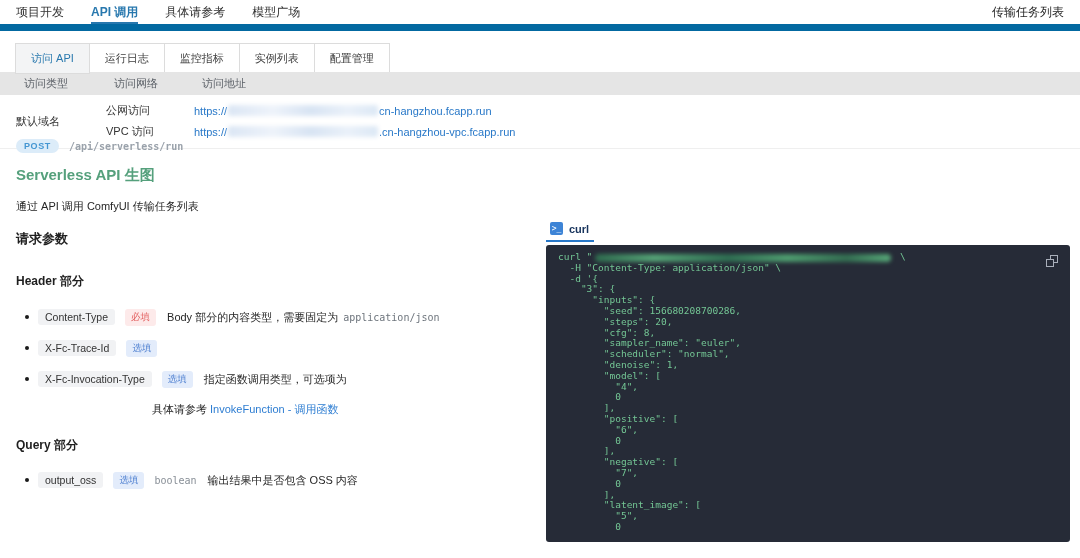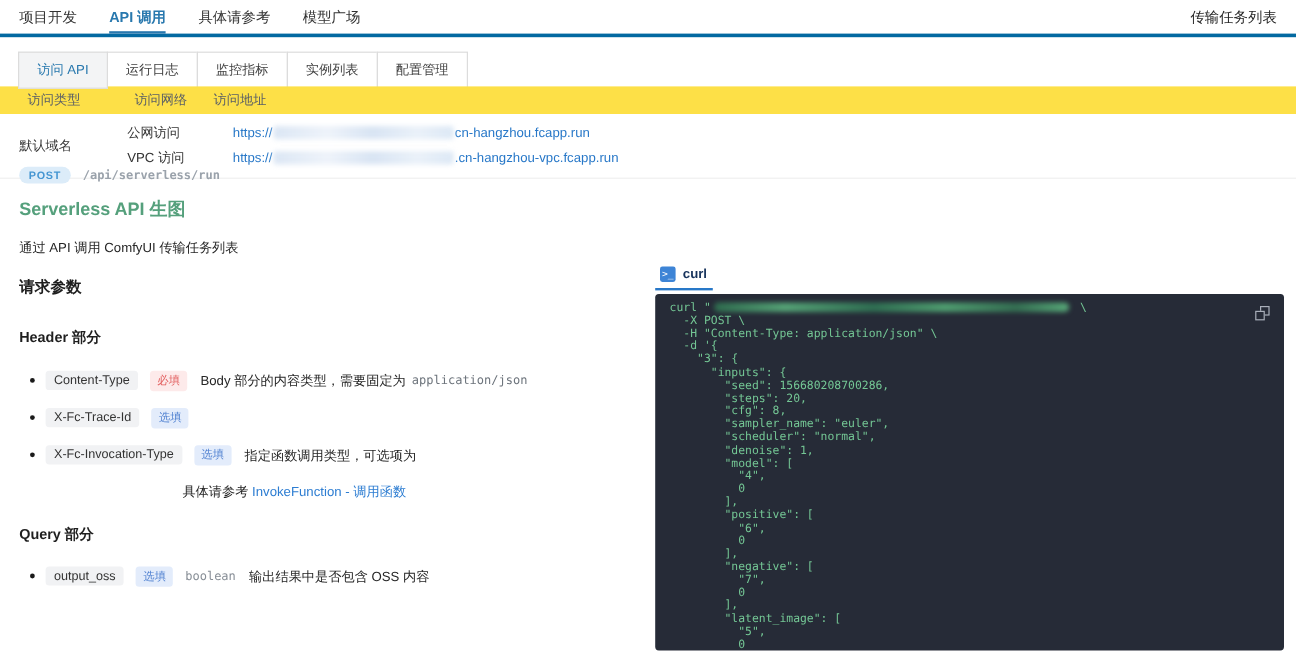--- a/index.html
+++ b/index.html
@@ -2,36 +2,36 @@
 <html><head>
 <meta charset="utf-8">
 <style>
   * { margin:0; padding:0; box-sizing:border-box; }
   html,body { width:1080px; height:558px; background:#fff; overflow:hidden;
     font-family:"Liberation Sans","DejaVu Sans",sans-serif; color:#262626; }
   .mono { font-family:"DejaVu Sans Mono","Liberation Mono",monospace; }
 
   
   .topnav { position:absolute; top:0; left:0; right:0; height:31px;
-    border-bottom:3px solid #0369a1; display:flex; align-items:stretch; padding:0 16px; }
+    border-bottom:7px solid #0369a1; display:flex; align-items:stretch; padding:0 16px; }
   .nav-item { display:flex; align-items:center; font-size:12px; color:#333;
     margin-right:27px; cursor:pointer; border-bottom:2px solid transparent; padding-top:2px; }
   .nav-item.active { color:#2878ae; font-weight:bold; border-bottom-color:#2878ae; }
   .topnav-right { margin-left:auto; display:flex; align-items:center; font-size:12px; color:#262626; cursor:pointer; }
 
   
   .subtabs { position:absolute; top:43px; left:16px; display:flex; }
   .subtab { font-size:11px; color:#404040; background:#fff; border:1px solid #dcdcdc;
     padding:7px 15px; margin-left:-1px; cursor:pointer; white-space:nowrap; }
   .subtab.active { background:#f3f4f5; color:#2878ae; position:relative; z-index:1; }
 
   
   .endpoint-table { position:absolute; top:72px; left:0; right:0; font-size:11px; }
-  .t-head { display:flex; background:#fde047; height:23px; align-items:center;
-    color:#5a5f66; padding-left:0;text-align:center; }
+  .t-head { display:flex; background:#e5e5e5; height:23px; align-items:center;
+    color:#5a5f66; padding-left:24px; }
   .t-col1 { width:90px; } .t-col2 { width:88px; }
   .t-body { display:flex; border-bottom:1px solid #efefef; padding:5px 0 6px 16px; }
   .t-type { width:90px; display:flex; align-items:center; color:#333; }
   .t-rows { flex:1; }
   .t-row { display:flex; height:21px; align-items:center; }
   .t-net { width:88px; color:#333; }
   .t-url { color:#2878c8; cursor:pointer; display:flex; align-items:center; font-size:11px; }
   .redact-url { display:inline-block; width:150px; height:11px; border-radius:2px; margin:0 1px;
     background:linear-gradient(90deg,#dbe6f4,#eef3fa 30%,#d8e4f3 55%,#eaf1f9 80%,#dce8f5);
     filter:blur(2px); }
@@ -235,21 +235,20 @@
     </div>
   </div>
   <div class="code-block">
     <div class="copy-icon">
       <span class="sq2"></span>
         <span class="sq1"></span>
     </div>
     <div class="code-line"><span>curl "</span><span class="redact-code"></span><span> \</span></div>
     <div>
 
-        <div class="code-line">  -X POST \</div>
 
         <div class="code-line">  -H "Content-Type: application/json" \</div>
 
         <div class="code-line">  -d '{</div>
 
         <div class="code-line">    "3": {</div>
 
         <div class="code-line">      "inputs": {</div>
 
         <div class="code-line">        "seed": 156680208700286,</div>

